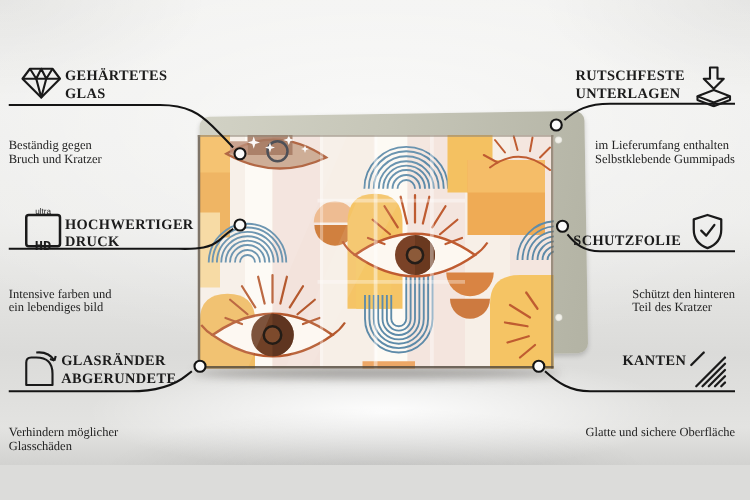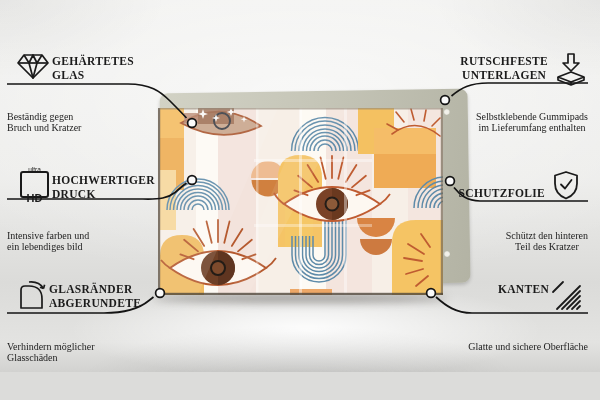--- a/index.html
+++ b/index.html
@@ -26,27 +26,27 @@
     transform:rotate(-0.9deg);box-shadow:0 2px 4px rgba(0,0,0,.18);}
   .backing .hole{position:absolute;width:6px;height:6px;border-radius:50%;
     background:#f2f1ea;box-shadow:inset 0 0 1px #8f8f80;}
   .glass{position:absolute;left:1px;top:20px;width:285px;height:187px;}
   .glass svg{display:block}
   .shadow{position:absolute;left:-3px;top:206px;width:294px;height:9px;border-radius:50%;
     background:rgba(55,50,44,.4);filter:blur(4px);}
   
   .co-title{position:absolute;font-weight:700;font-size:11.5px;line-height:14px;letter-spacing:.3px;white-space:nowrap;}
   .co-desc{position:absolute;font-size:10px;line-height:10.6px;color:#222;white-space:nowrap;margin-top:25px;}
-  .ta-r{text-align:center;}
+  .ta-r{text-align:left;}
   .icon{position:absolute;}
   .icon svg{display:block}
   .uhd-box{position:absolute;width:25px;height:23px;border:2px solid #1a1a1a;border-radius:3px;
     display:flex;flex-direction:column;align-items:center;justify-content:center;background:transparent;}
   .uhd-top{font-family:"Liberation Sans",sans-serif;font-size:6.5px;line-height:7px;}
-  .uhd-bottom{font-family:Liberation Sans, sans-serif;font-weight:700;font-size:11px;line-height:11px;margin-top:20px;}
+  .uhd-bottom{font-family:Liberation Mono, monospace;font-weight:700;font-size:11px;line-height:11px;margin-top:20px;}
   .connectors{position:absolute;inset:0;pointer-events:none;}
 </style>
 </head>
 <body>
 
 <div class="stage">
 
   <div class="table-glow"></div>
   <div class="vignette"></div>
 
@@ -290,22 +290,22 @@
       <path d="M3,25 L16,20 L29,25 L16,30 Z"></path>
       <path d="M3,25 V28 L16,33 L29,28 V25"></path>
       <path d="M16,30 V33"></path>
     </svg>
   </div>
   <div class="co-title ta-r" style="right:52px;top:54px">
     <div>RUTSCHFESTE</div>
     <div>UNTERLAGEN</div>
   </div>
   <div class="co-desc ta-r" style="right:12px;top:87px">
+    <div>im Lieferumfang enthalten</div>
     <div>Selbstklebende Gummipads</div>
-    <div>im Lieferumfang enthalten</div>
   </div>
 
   <div class="icon" style="right:20px;top:170px">
     <svg width="28" height="30" viewBox="0 0 28 30" fill="none" stroke="#1a1a1a" stroke-width="1.8" stroke-linejoin="round" stroke-linecap="round">
       <path d="M14,2 L25,5.5 V13.5 C25,21.5 20.5,26 14,28.5 C7.5,26 3,21.5 3,13.5 V5.5 Z"></path>
       <path d="M9,14.5 L13,18.5 L19.5,10"></path>
     </svg>
   </div>
   <div class="co-title ta-r" style="right:55px;top:186px">
     <div>SCHUTZFOLIE</div>

